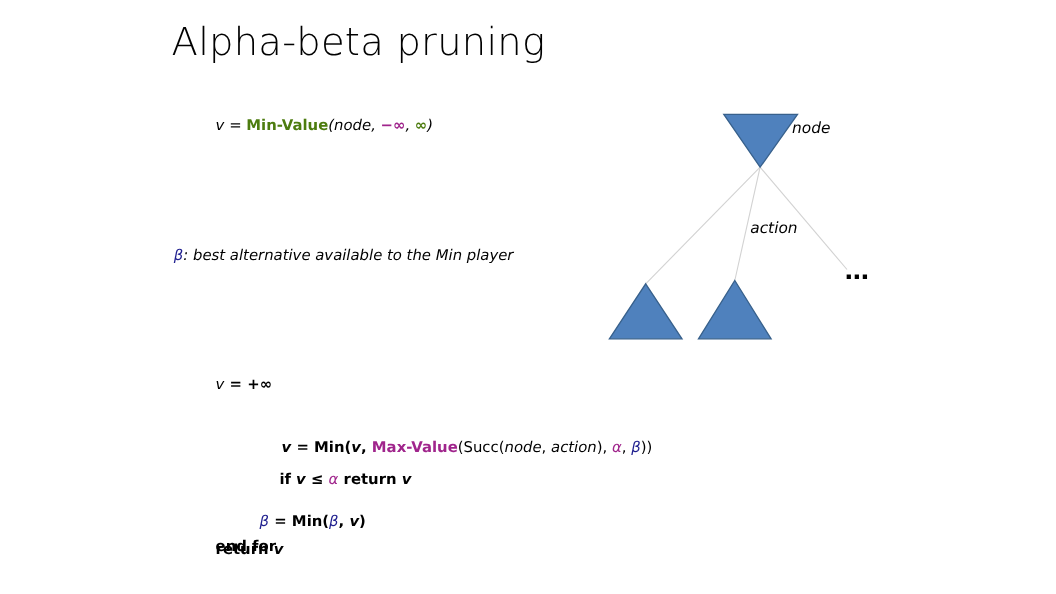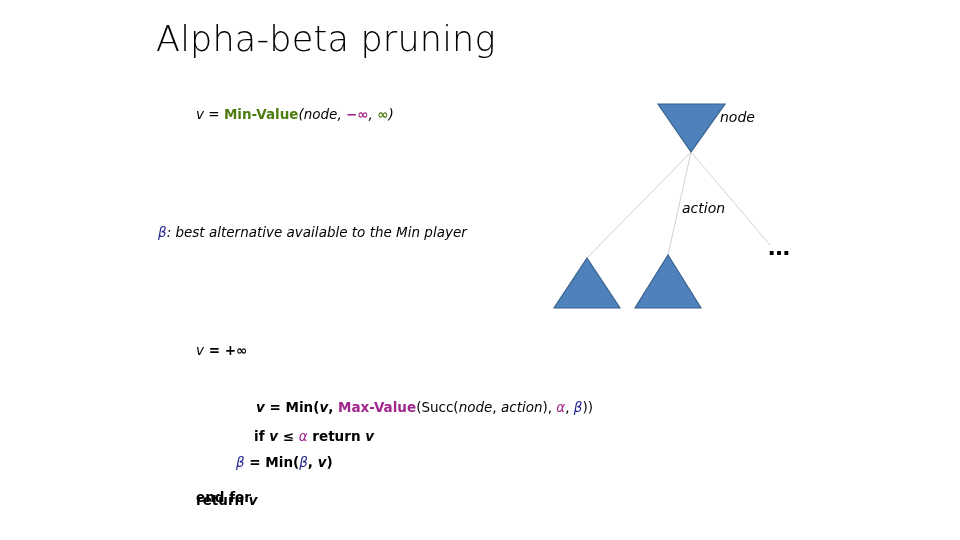--- a/index.html
+++ b/index.html
@@ -109,21 +109,21 @@
 
 
   <div class="code-line" style="left:226px; top:399px;margin-left:30px;">
     <span class="bi">v</span><span class="b"> = Min(</span><span class="bi">v</span><span class="b">, </span><span class="magenta">Max-Value</span><span>(Succ(</span><span class="i">node</span><span>, </span><span class="i">action</span><span>), </span><span class="magenta-n i">α</span><span>, </span><span class="navy-n i">β</span><span>))</span>
   </div>
 
   <div class="code-line" style="left:254px; top:428px;">
     <span class="b">if </span><span class="bi">v</span><span class="b"> ≤ </span><span class="magenta-n i">α</span><span class="b"> return </span><span class="bi">v</span>
   </div>
 
-  <div class="code-line" style="left:236px; top:454px;">
+  <div class="code-line" style="left:236px; top:466px;">
     <span class="navy-n i">β</span><span class="b"> = Min(</span><span class="navy-n i">β</span><span class="b">, </span><span class="bi">v</span><span class="b">)</span>
   </div>
 
   <div class="code-line b" style="left:196px; top:489px;text-align:center;">end for</div>
 
   <div class="code-line" style="left:196px; top:492px;">
     <span class="b">return </span><span class="bi">v</span>
   </div>
 
   <div id="diagram">

